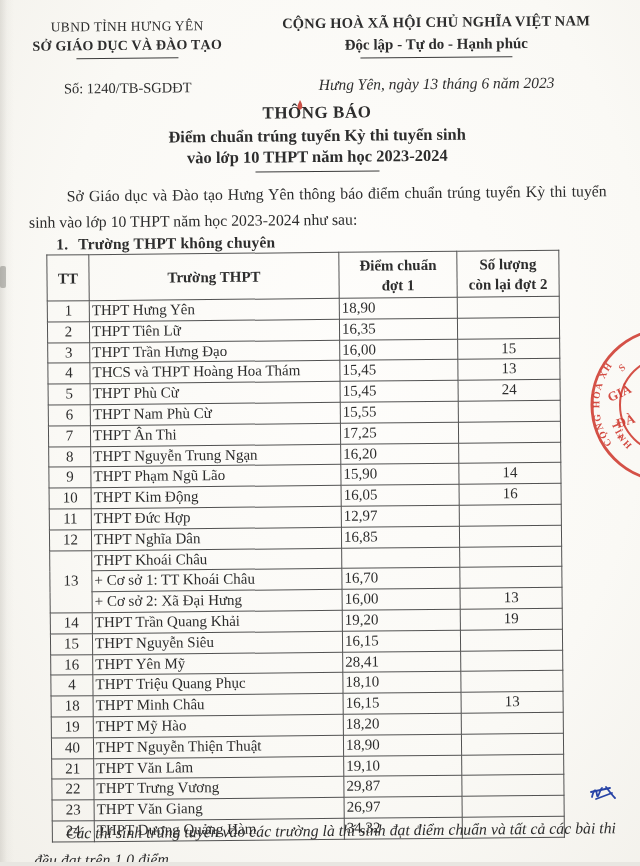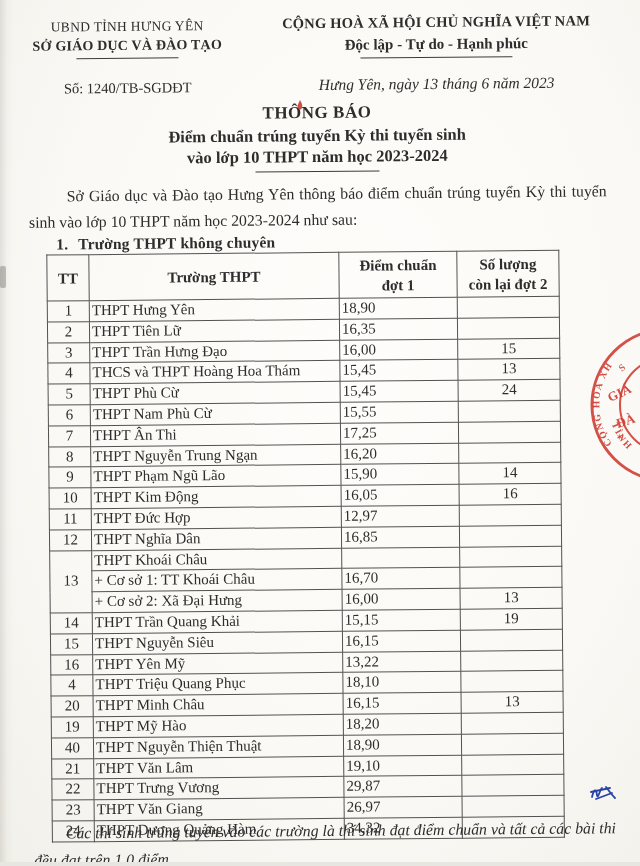--- a/index.html
+++ b/index.html
@@ -223,43 +223,43 @@
             <td class="col-rem"></td>
           </tr>
           <tr>
             <td class="col-name">+ Cơ sở 2: Xã Đại Hưng</td>
             <td class="col-score">16,00</td>
             <td class="col-rem">13</td>
           </tr>
           <tr>
             <td class="col-tt">14</td>
             <td class="col-name">THPT Trần Quang Khải</td>
-            <td class="col-score">15,15</td>
+            <td class="col-score">19,20</td>
             <td class="col-rem">19</td>
           </tr>
           <tr>
             <td class="col-tt">15</td>
             <td class="col-name">THPT Nguyễn Siêu</td>
             <td class="col-score">16,15</td>
             <td class="col-rem"></td>
           </tr>
           <tr>
             <td class="col-tt">16</td>
             <td class="col-name">THPT Yên Mỹ</td>
-            <td class="col-score">13,22</td>
+            <td class="col-score">28,41</td>
             <td class="col-rem"></td>
           </tr>
           <tr>
             <td class="col-tt">4</td>
             <td class="col-name">THPT Triệu Quang Phục</td>
             <td class="col-score">18,10</td>
             <td class="col-rem"></td>
           </tr>
           <tr>
-            <td class="col-tt">20</td>
+            <td class="col-tt">18</td>
             <td class="col-name">THPT Minh Châu</td>
             <td class="col-score">16,15</td>
             <td class="col-rem">13</td>
           </tr>
           <tr>
             <td class="col-tt">19</td>
             <td class="col-name">THPT Mỹ Hào</td>
             <td class="col-score">18,20</td>
             <td class="col-rem"></td>
           </tr>

